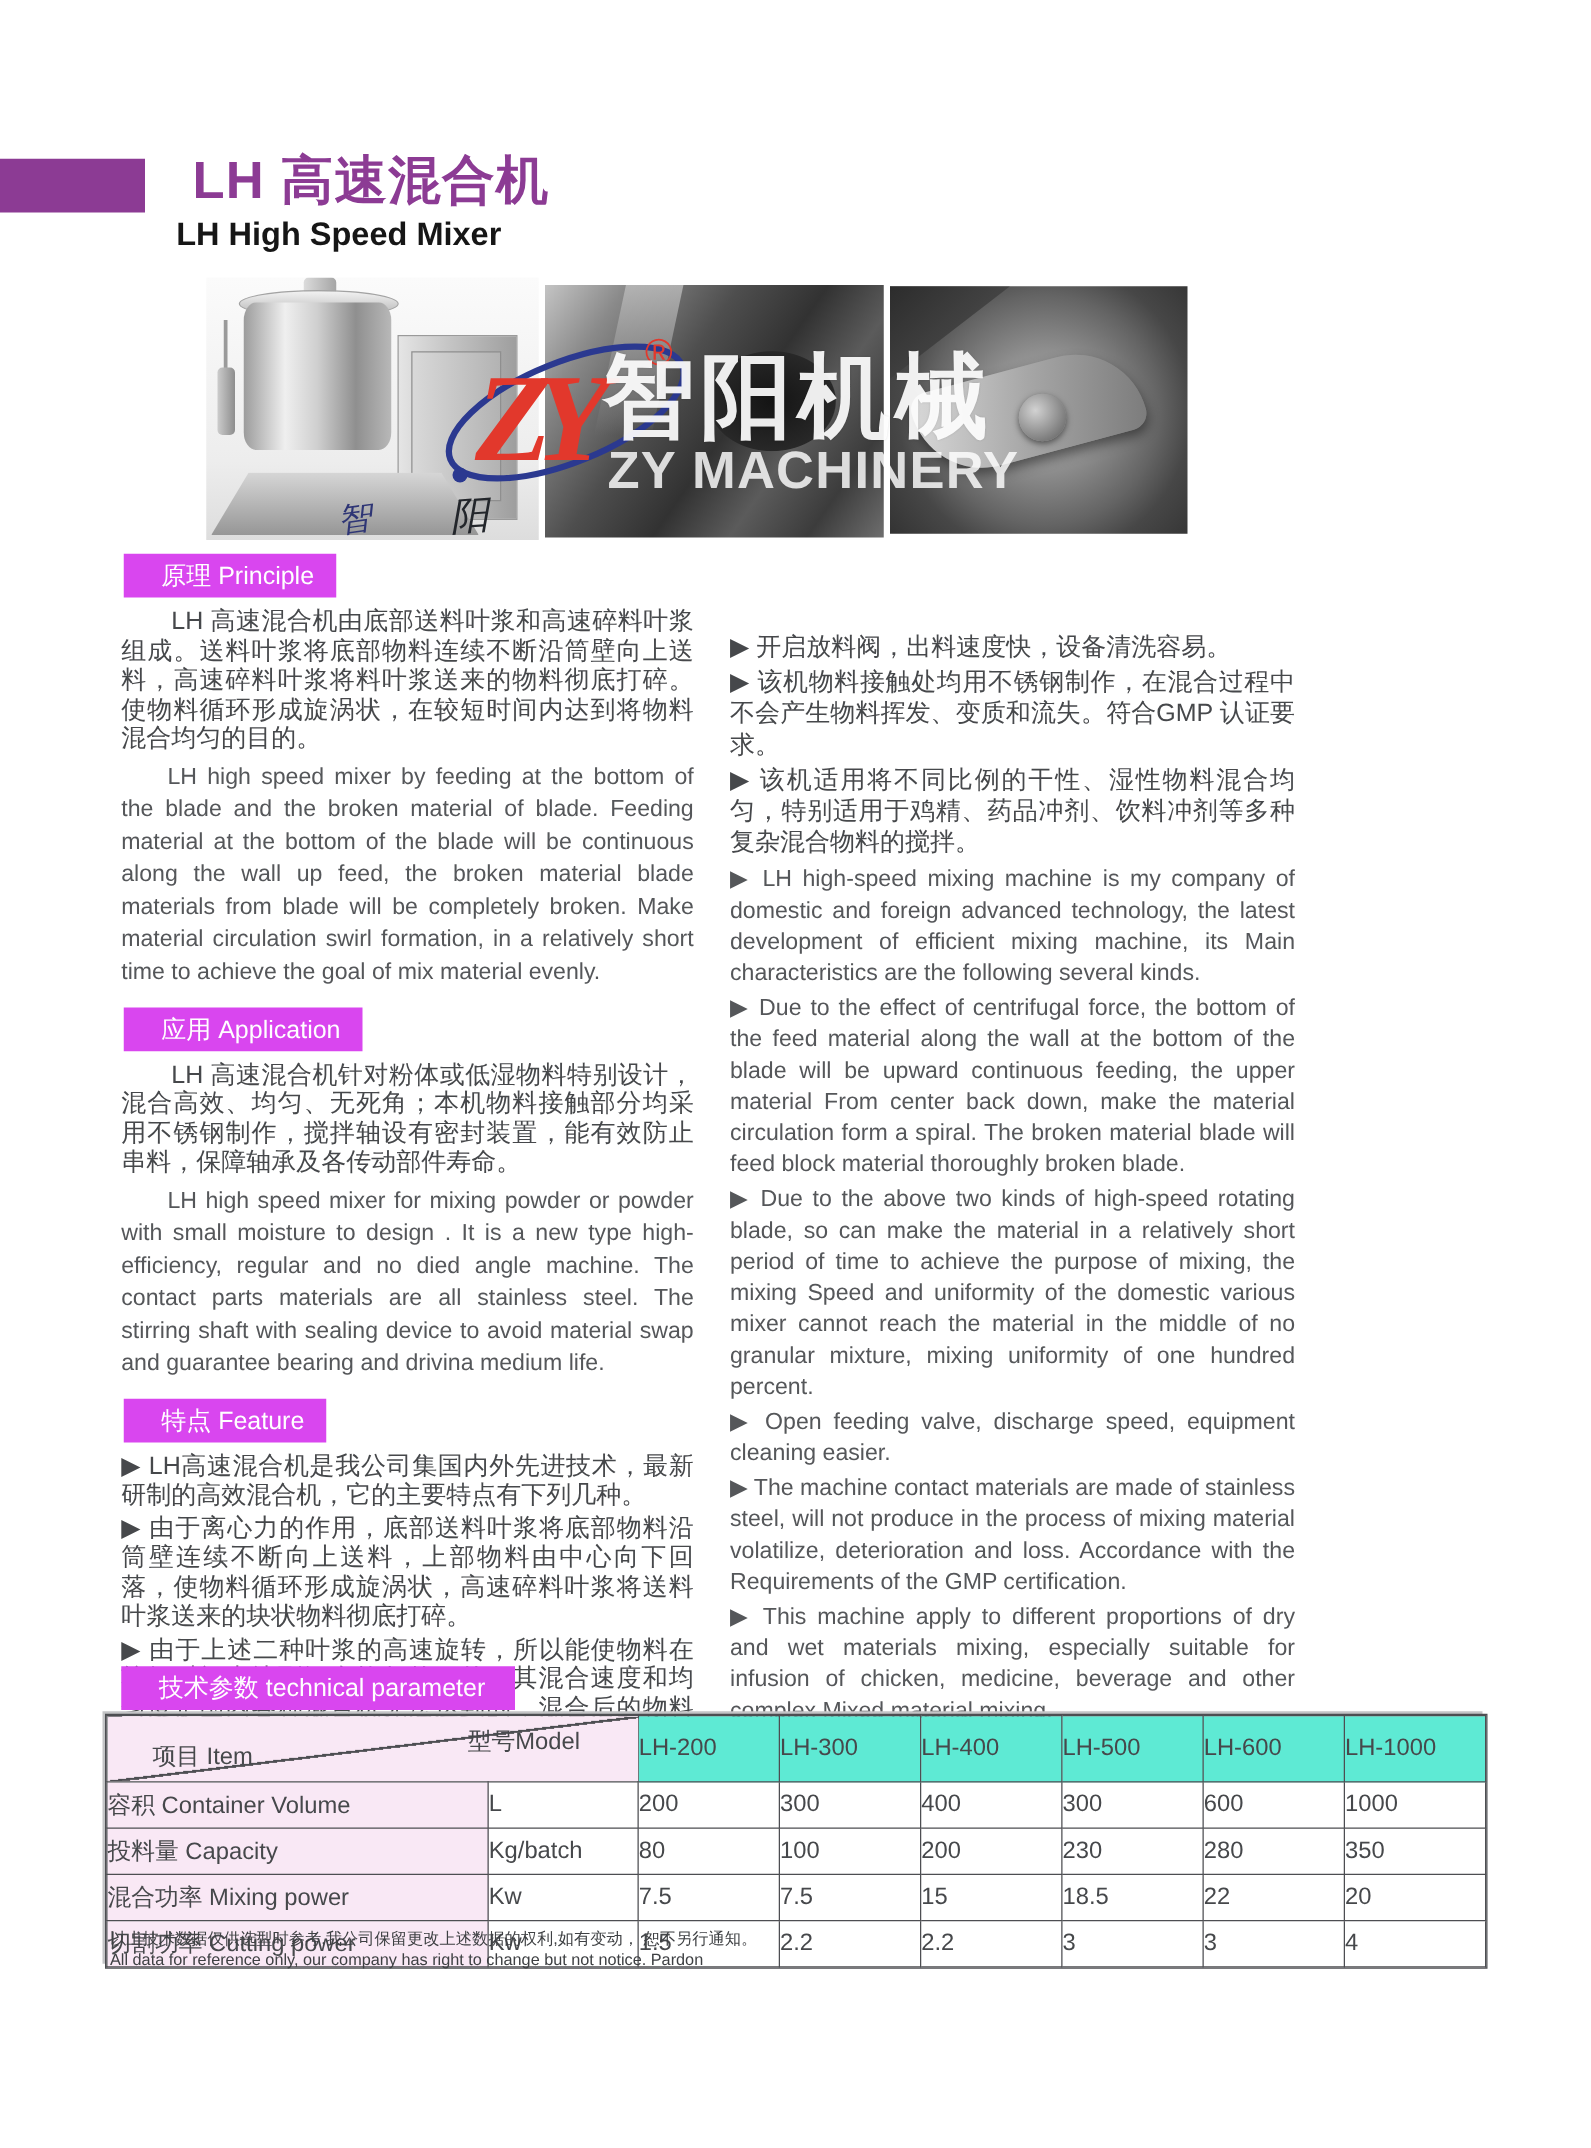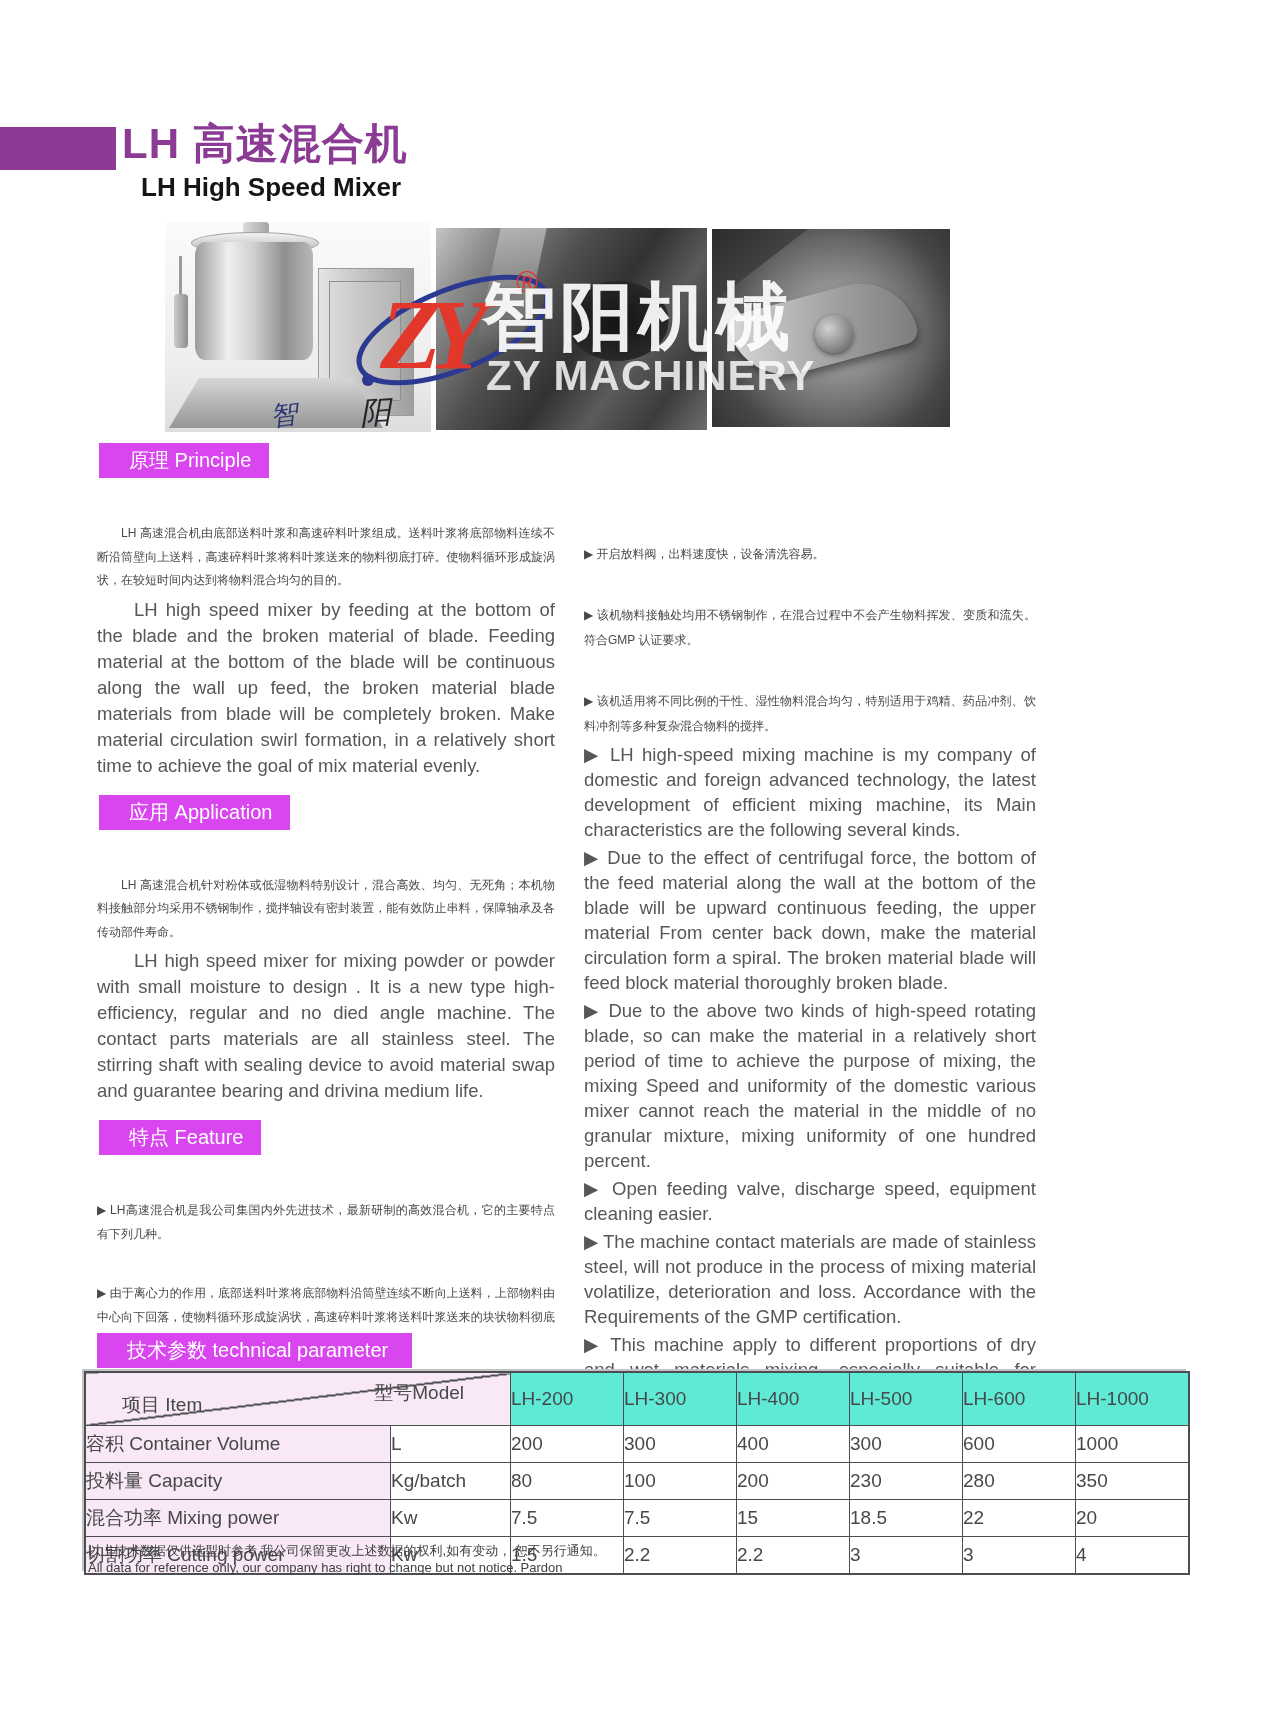--- a/index.html
+++ b/index.html
@@ -1,21 +1,21 @@
 <!DOCTYPE html>
 <html><head>
 <meta charset="utf-8">
 <style>
   html,body{margin:0;padding:0;background:#ffffff;}
   .page{position:relative;width:1273px;height:1718px;background:#fff;overflow:hidden;
         font-family:"Liberation Sans","DejaVu Sans",sans-serif;color:#46484b;}
 
   
   .accent-bar{position:absolute;left:0;top:127px;width:116px;height:43px;background:#8c3b94;}
-  .title-zh{position:absolute;left:122px;top:116px;margin:0;font-size:42px;font-weight:bold;color:#8c3b94;letter-spacing:1px;}
+  .title-zh{position:absolute;left:154px;top:116px;margin:0;font-size:42px;font-weight:bold;color:#8c3b94;letter-spacing:1px;}
   .title-en{position:absolute;left:141px;top:172px;margin:0;font-size:26px;font-weight:bold;color:#161616;}
 
   
   .photos{position:absolute;left:165px;top:222px;width:790px;height:212px;display:flex;gap:5px;align-items:flex-start;}
   .photo{position:relative;overflow:hidden;}
   .photo1{width:266px;height:210px;background:linear-gradient(180deg,#fbfbfb,#ededed 70%,#dddddd);}
   .p1-tank{position:absolute;left:30px;top:20px;width:118px;height:118px;border-radius:10px/14px;
            background:linear-gradient(90deg,#9c9c9c,#efefef 28%,#cfcfcf 50%,#8f8f8f 76%,#b8b8b8);}
   .p1-lid{position:absolute;left:26px;top:10px;width:126px;height:20px;border-radius:50%;
           background:linear-gradient(180deg,#f2f2f2,#b5b5b5);border:1px solid #a3a3a3;}
@@ -61,21 +61,21 @@
               font-style:italic;font-size:31px;color:#23262b;transform:rotate(-4deg);}
 
   
   .col{position:absolute;}
   .col-left{left:97px;top:443px;width:458px;}
   .col-right{left:584px;top:506px;width:452px;}
   .sec-head{display:inline-block;background:#d946ef;color:#ffffff;font-size:20px;
             padding:4px 18px 4px 30px;margin:12px 0 8px 2px;}
   .sec-head.first{margin-top:0;}
   p{margin:0 0 4px 0;text-align:justify;}
-  .zh{font-size:12px;line-height:23.5px;color:#46484b;margin-top:36px;}
+  .zh{font-size:20px;line-height:23.5px;color:#46484b;}
   .en{font-size:18.5px;line-height:26px;color:#55575a;}
   .col-right .zh{line-height:25px;}
   .col-right .en{line-height:25px;}
   .indent{text-indent:2em;}
   .bullet{margin-bottom:3px;}
 
   
   .tech-head{position:absolute;left:97px;top:1333px;margin:0;padding:4px 24px 4px 30px;}
   table.params{position:absolute;left:85px;top:1372px;border-collapse:collapse;table-layout:fixed;
                box-shadow:-3px -3px 0 #c3c4c6;font-size:19px;color:#46484b;}

